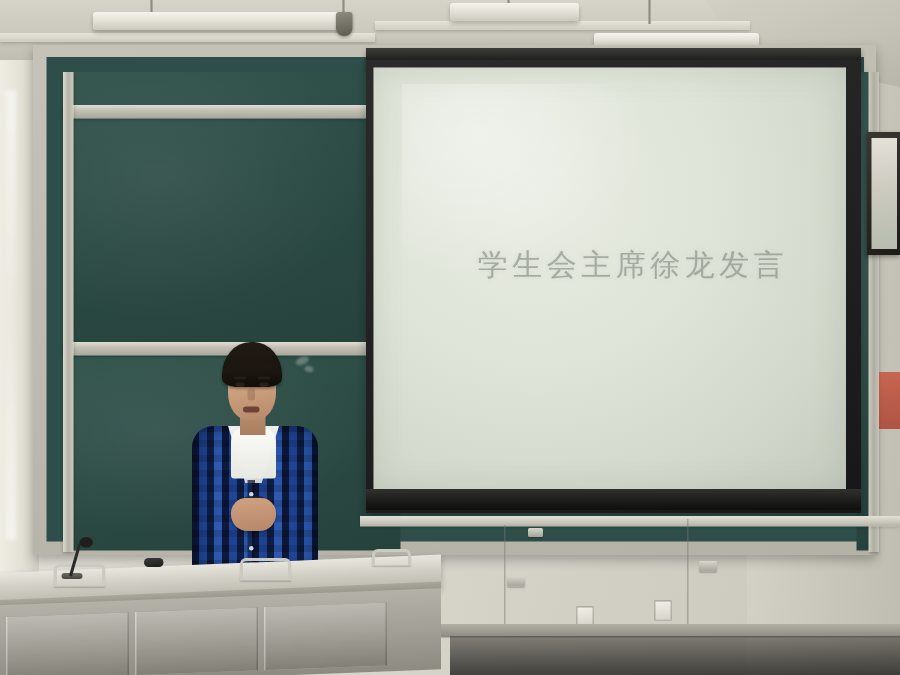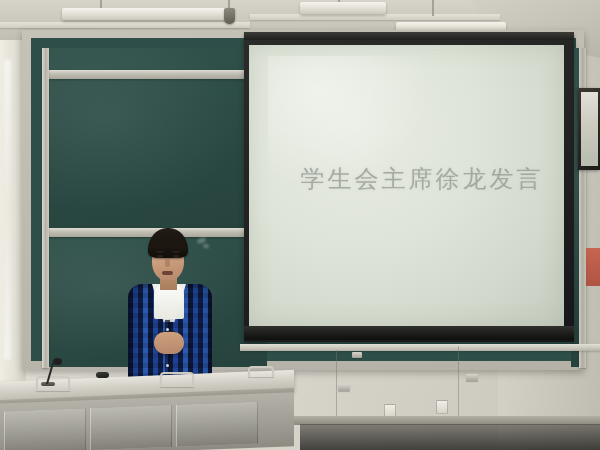--- a/index.html
+++ b/index.html
@@ -141,21 +141,21 @@
   .screen-bottom-bar {
     position: absolute;
     left: 244px; top: 326px; width: 330px; height: 14px;
     background: linear-gradient(180deg, #30302e 0%, #1b1b1a 60%, #0f0f0e 100%);
   }
   .screen-text {
     position: absolute;
     left: 0; right: 0; top: 118px;
     text-align: center;
     font-family: "DejaVu Sans", sans-serif;
-    font-size: 24px;
+    font-size: 20px;
     letter-spacing: 3px;
     color: rgba(120,128,118,0.55);
     text-shadow: 0 0 3px rgba(200,205,198,0.6);
     white-space: nowrap;
     padding-left: 31px;
   }
   .screen-glare {
     position: absolute;
     left: 6%; top: 4%; width: 52%; height: 46%;
     background: radial-gradient(ellipse at 30% 26%, rgba(255,255,255,0.42), rgba(255,255,255,0) 70%);

